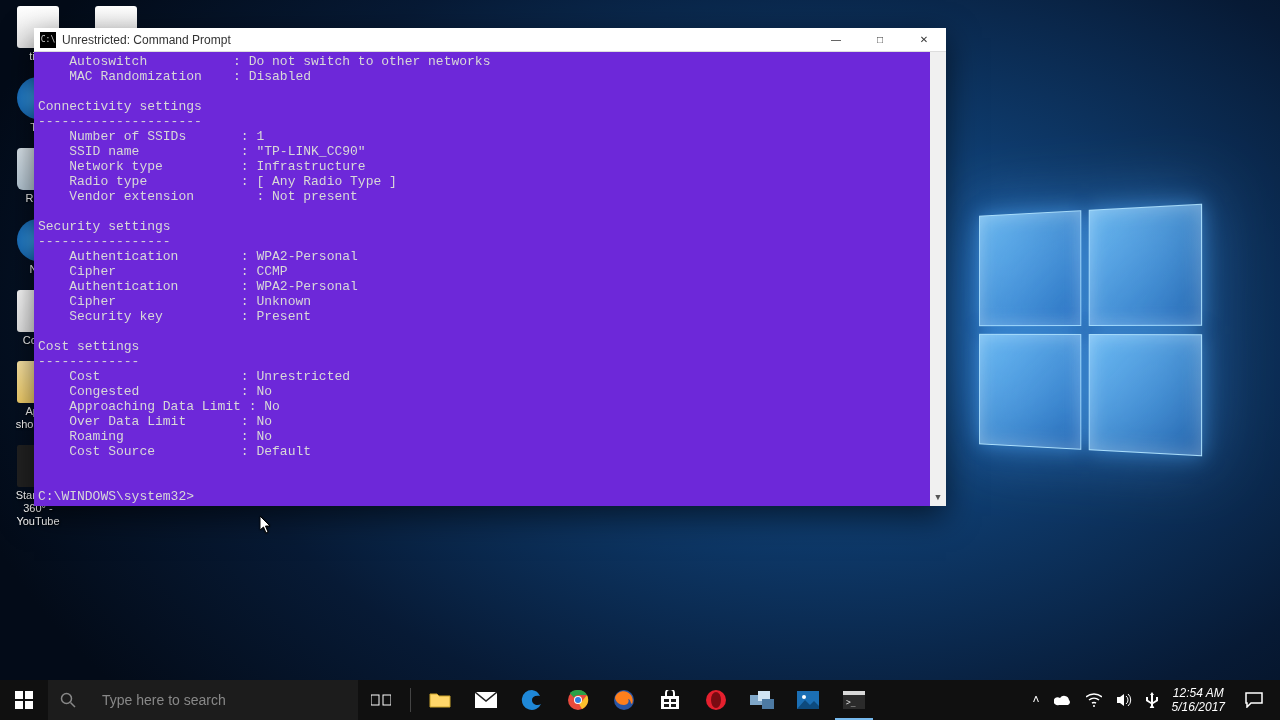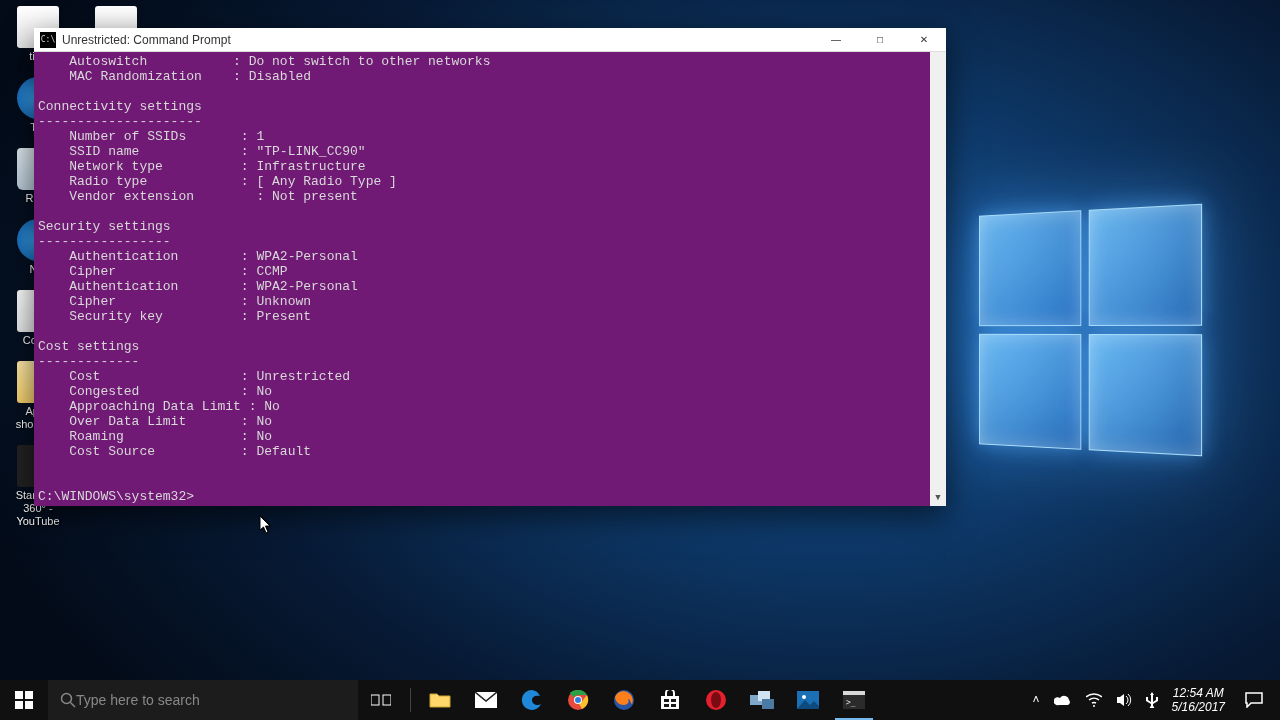--- a/index.html
+++ b/index.html
@@ -61,21 +61,21 @@
     color:#ccc; font-size:8px; font-family:monospace;
   }
   .titlebar .title { font-size:12px; color:#333; flex:0 0 auto; }
   .titlebar .spacer { flex:1; }
   .titlebar .wbtn {
     width:44px; height:24px; display:flex; align-items:center; justify-content:center;
     font-size:10px; color:#333; cursor:pointer;
   }
 
   .cmd-body {
-    flex:1; background:#701a75; color:#d8d8d8;
+    flex:1; background:#6d28d9; color:#d8d8d8;
     font-family: Consolas, "Courier New", monospace; font-size:13px;
     line-height:15px; padding:2px 4px; overflow:hidden;
     white-space:pre; position:relative;
   }
   .cmd-scroll {
     position:absolute; top:0; right:0; width:16px; height:100%;
     background:#f0f0f0;
   }
   .cmd-scroll .arrow {
     height:16px; background:#f0f0f0; color:#555; text-align:center;
@@ -91,21 +91,21 @@
   }
   .tbtn {
     height:40px; display:flex; align-items:center; justify-content:center;
     cursor:pointer; color:#fff;
   }
   .start { width:48px; }
   .start svg { width:18px; height:18px; }
   .searchbox {
     width:310px; height:40px; background:#1c1c1c;
     display:flex; align-items:center; padding:0 12px; color:#888;
-    font-size:14px; cursor:text; gap:0;
+    font-size:14px; cursor:text; gap:26px;
   }
   .searchbox svg { width:16px; height:16px; stroke:#888; fill:none; }
   .task-view { width:46px; }
   .divider { width:1px; height:24px; background:#444; margin:0 6px; }
   .app { width:46px; position:relative; }
   .app.active::after {
     content:""; position:absolute; bottom:0; left:4px; right:4px; height:2px; background:#76b9ed;
   }
   .app .icon { width:24px; height:24px; display:flex; align-items:center; justify-content:center; }
 

